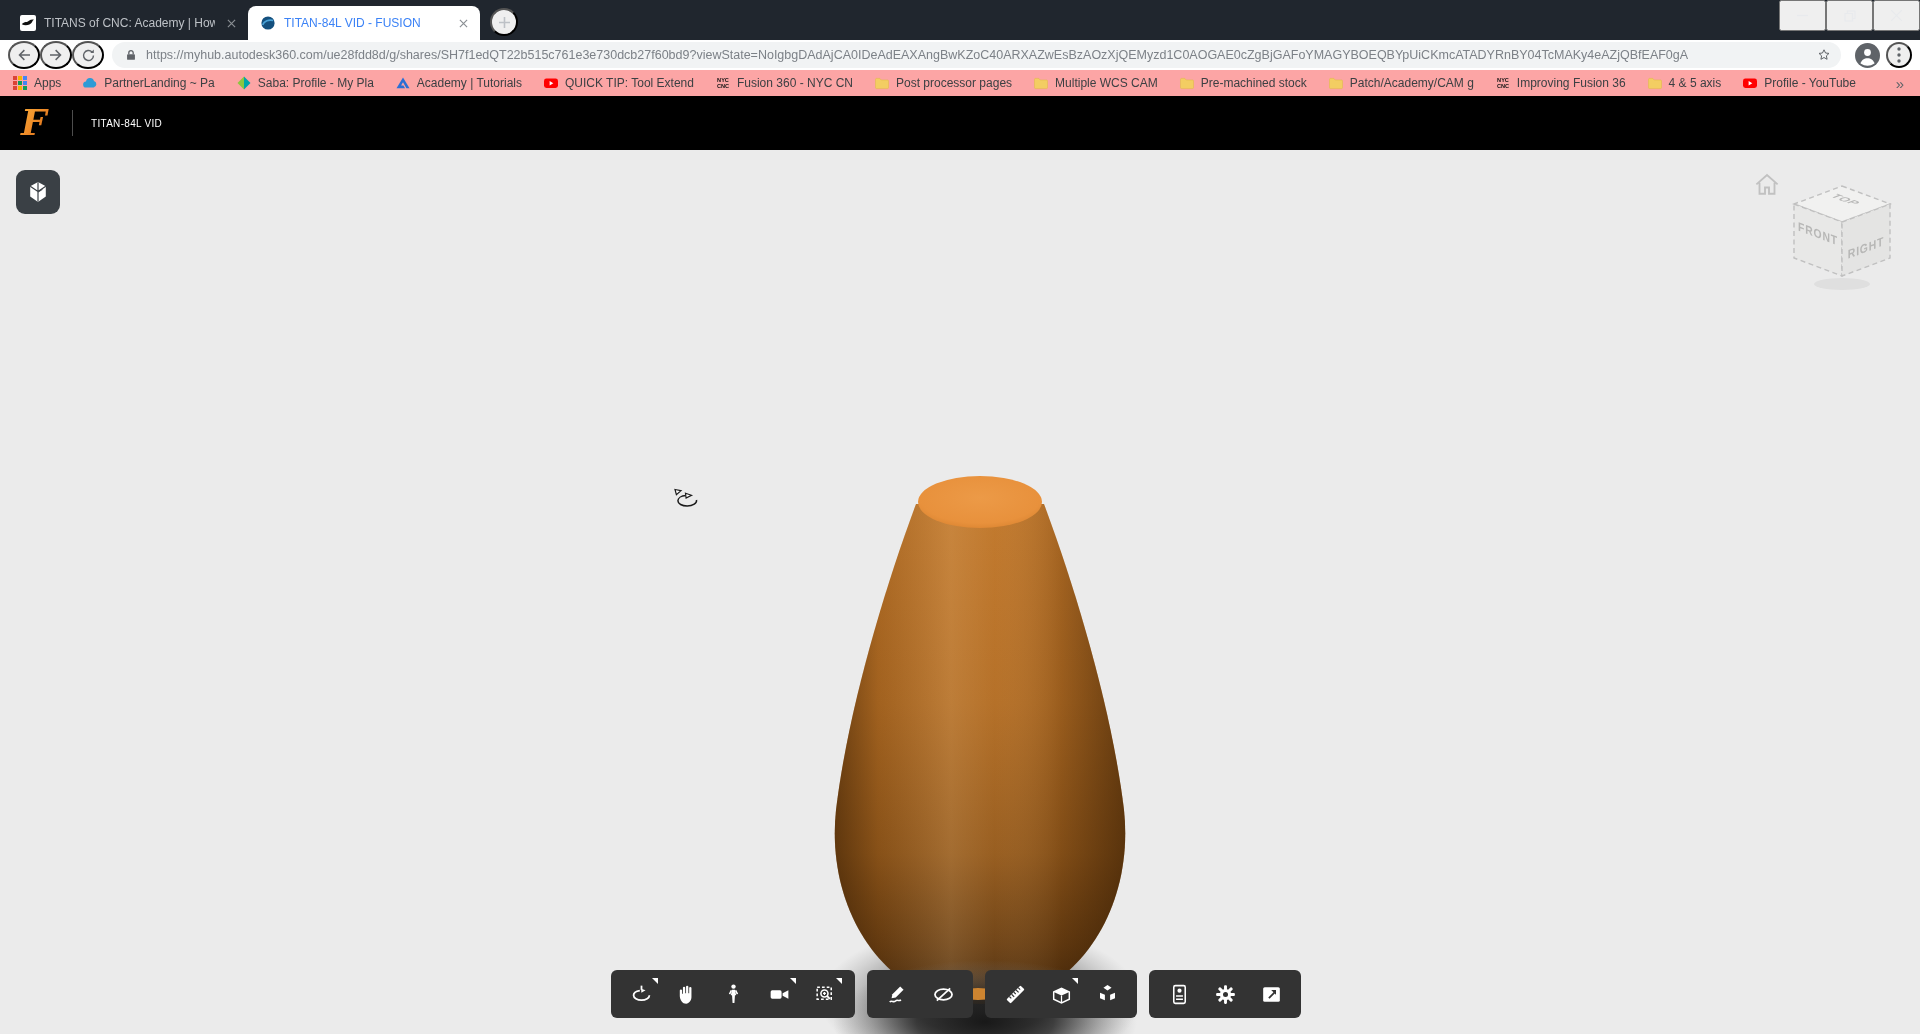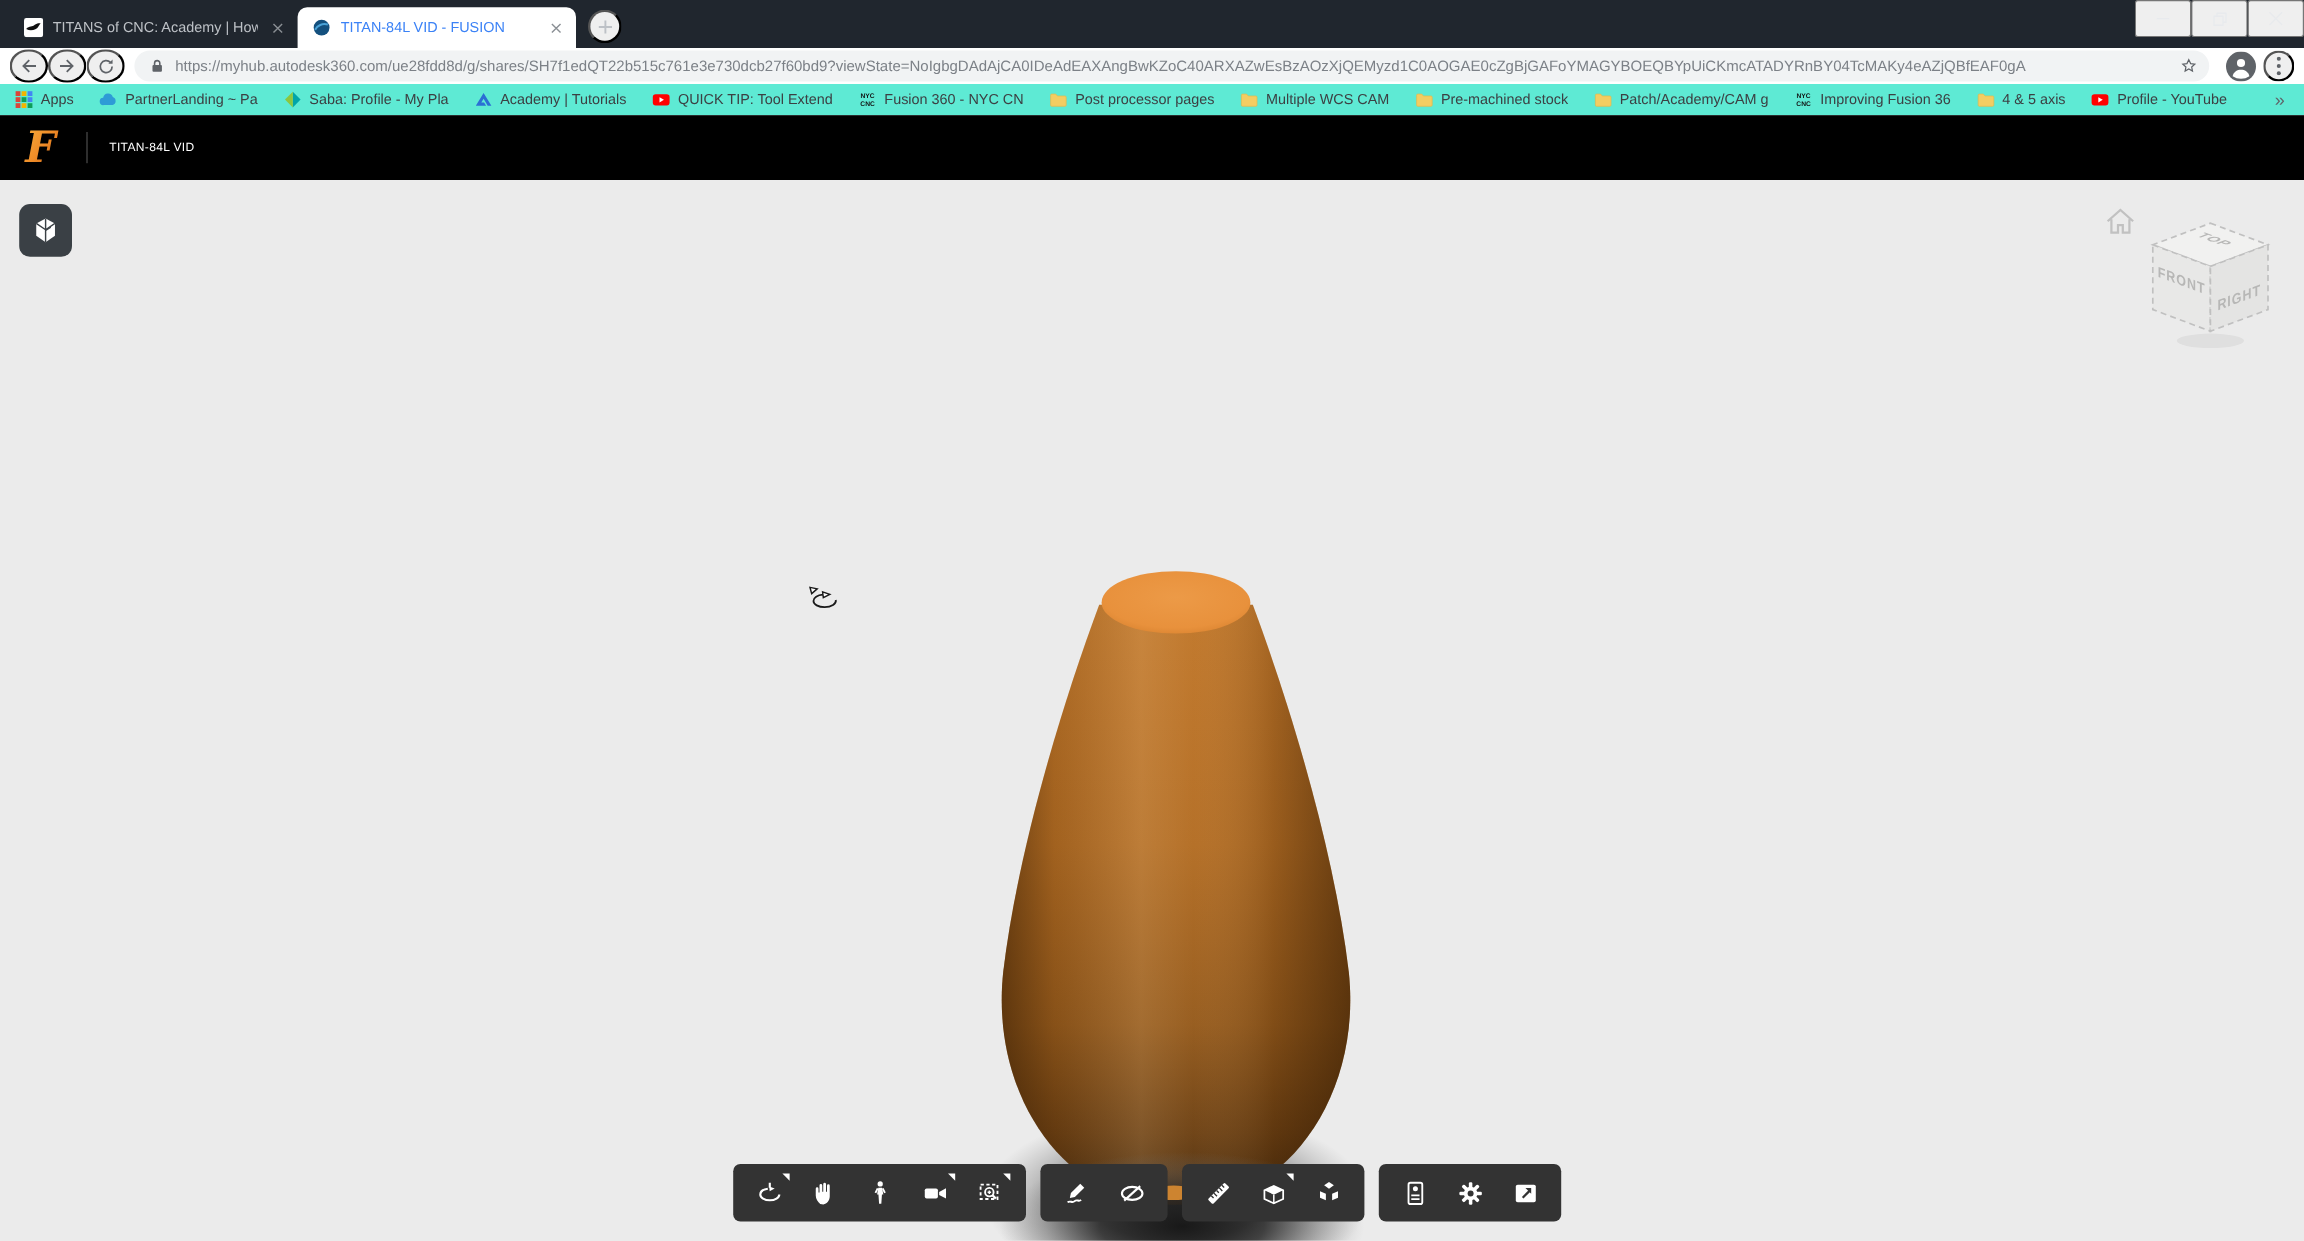--- a/index.html
+++ b/index.html
@@ -23,21 +23,21 @@
 
   .navbar{height:30px;background:#fff;display:flex;align-items:center;padding:0 8px}
   .navbtn{width:32px;height:28px;display:flex;align-items:center;justify-content:center;border-radius:50%}
   .omnibox{flex:1;height:26px;background:#f1f3f4;border-radius:13px;margin:0 8px;display:flex;align-items:center;padding:0 5px 0 12px;min-width:0}
   .lock{width:14px;height:14px;margin-right:8px;flex:0 0 14px}
   .url{color:#7c8187;font-size:12.5px;white-space:nowrap;overflow:hidden;flex:1}
   .omni-star{width:24px;height:24px;display:flex;align-items:center;justify-content:center;flex:0 0 24px}
   .avatar{width:25px;height:25px;border-radius:50%;margin:0 6px;flex:0 0 25px}
   .menu-dots{width:26px;height:26px;display:flex;align-items:center;justify-content:center}
 
-  .bookmarks{height:26px;background:#5eead4;display:flex;align-items:center;padding:0 12px;gap:21px;font-size:12px;color:#3c4043}
+  .bookmarks{height:26px;background:#fca5a5;display:flex;align-items:center;padding:0 12px;gap:21px;font-size:12px;color:#3c4043}
   .bm{display:flex;align-items:center;gap:6px;white-space:nowrap;cursor:default}
   .bm .bm-icon{width:16px;height:16px;flex:0 0 16px}
   .bm .bm-icon svg{width:16px;height:16px;display:block}
   .bm-overflow{margin-left:auto;color:#5f6368;font-size:15px;padding-right:4px}
 
   
   .appheader{height:54px;background:#000;display:flex;align-items:center;padding-left:18px}
   .fusion-logo svg{display:block}
   .hdr-divider{width:1px;height:26px;background:#4d4d4d;margin:0 18px 0 16px}
   .apptitle{color:#fff;font-size:10px;letter-spacing:.3px}

